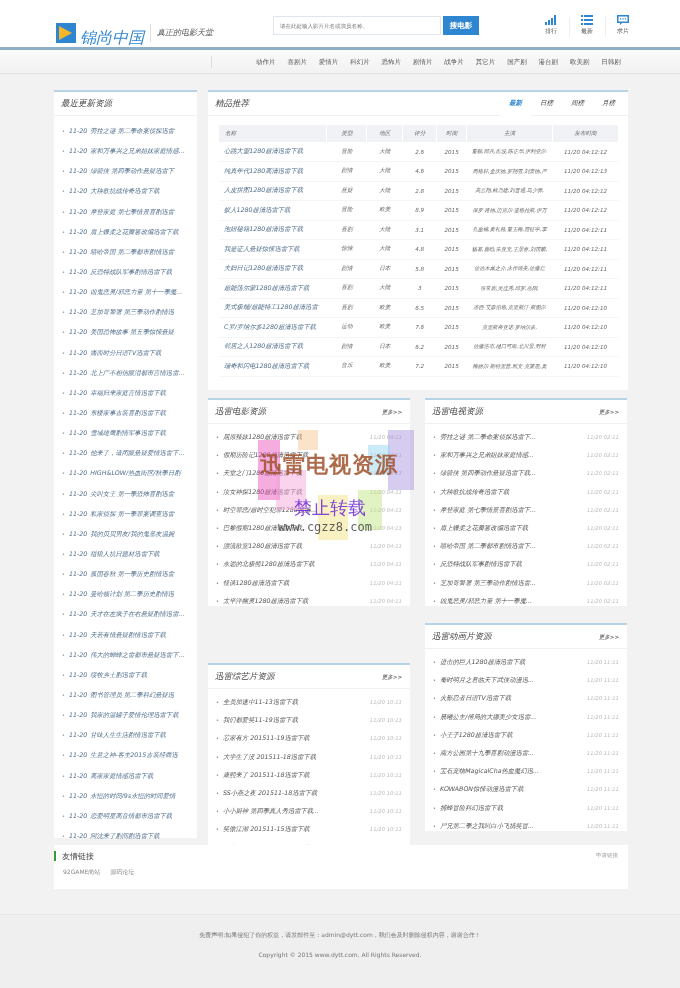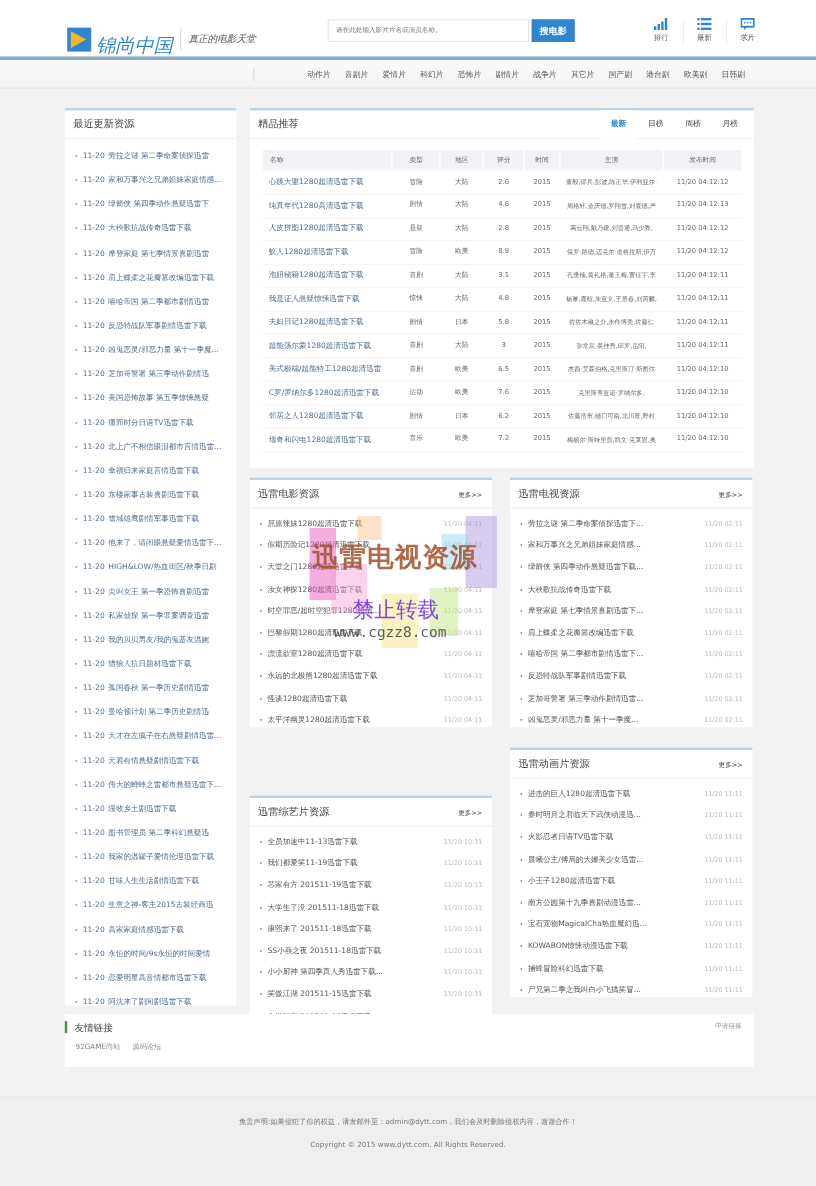--- a/index.html
+++ b/index.html
@@ -26,21 +26,21 @@
 
   
   .nav { position:absolute; left:0; top:50px; width:680px; height:24px; background:linear-gradient(#fafafa,#f2f2f2); border-bottom:1px solid #e4e4e4; }
   .nav-main { position:absolute; left:53px; top:0; height:24px; display:flex; align-items:center; }
   .nav-main a { font-size:7.5px; color:#444; margin-right:13px; }
   .nav-div { position:absolute; left:211px; top:6px; width:1px; height:12px; background:#ddd; }
   .nav-sub { position:absolute; left:240px; top:0; height:24px; display:flex; align-items:center;margin-left:16px; }
   .nav-sub a { font-size:6.5px; color:#555; width:31.4px; }
 
   
-  .panel { position:absolute; background:#fff; border-top:2px solid #b9d3e6; }
+  .panel { position:absolute; background:#fff; border-top:2px solid #b9d3e6;font-style:italic; }
   .panel-head { height:24px; border-bottom:1px solid #f0f0f0; position:relative; }
   .panel-title { position:absolute; left:7px; top:6px; font-size:8.5px; color:#444; }
   .more { position:absolute; right:8px; top:9px; font-size:5.5px; color:#444; }
 
   
   .sidebar { left:54px; top:90px; width:143px; height:748px; }
   .sidebar ul { list-style:none; padding-top:5px; }
   .sidebar li { height:20.15px; line-height:20px; padding-left:8px; font-size:6.3px; color:#4f6c8a; white-space:nowrap; overflow:hidden; }
   .sidebar li::before { content:"•"; color:#888; margin-right:4px; font-size:5px; }
   .sidebar .date { margin-right:3px; }

